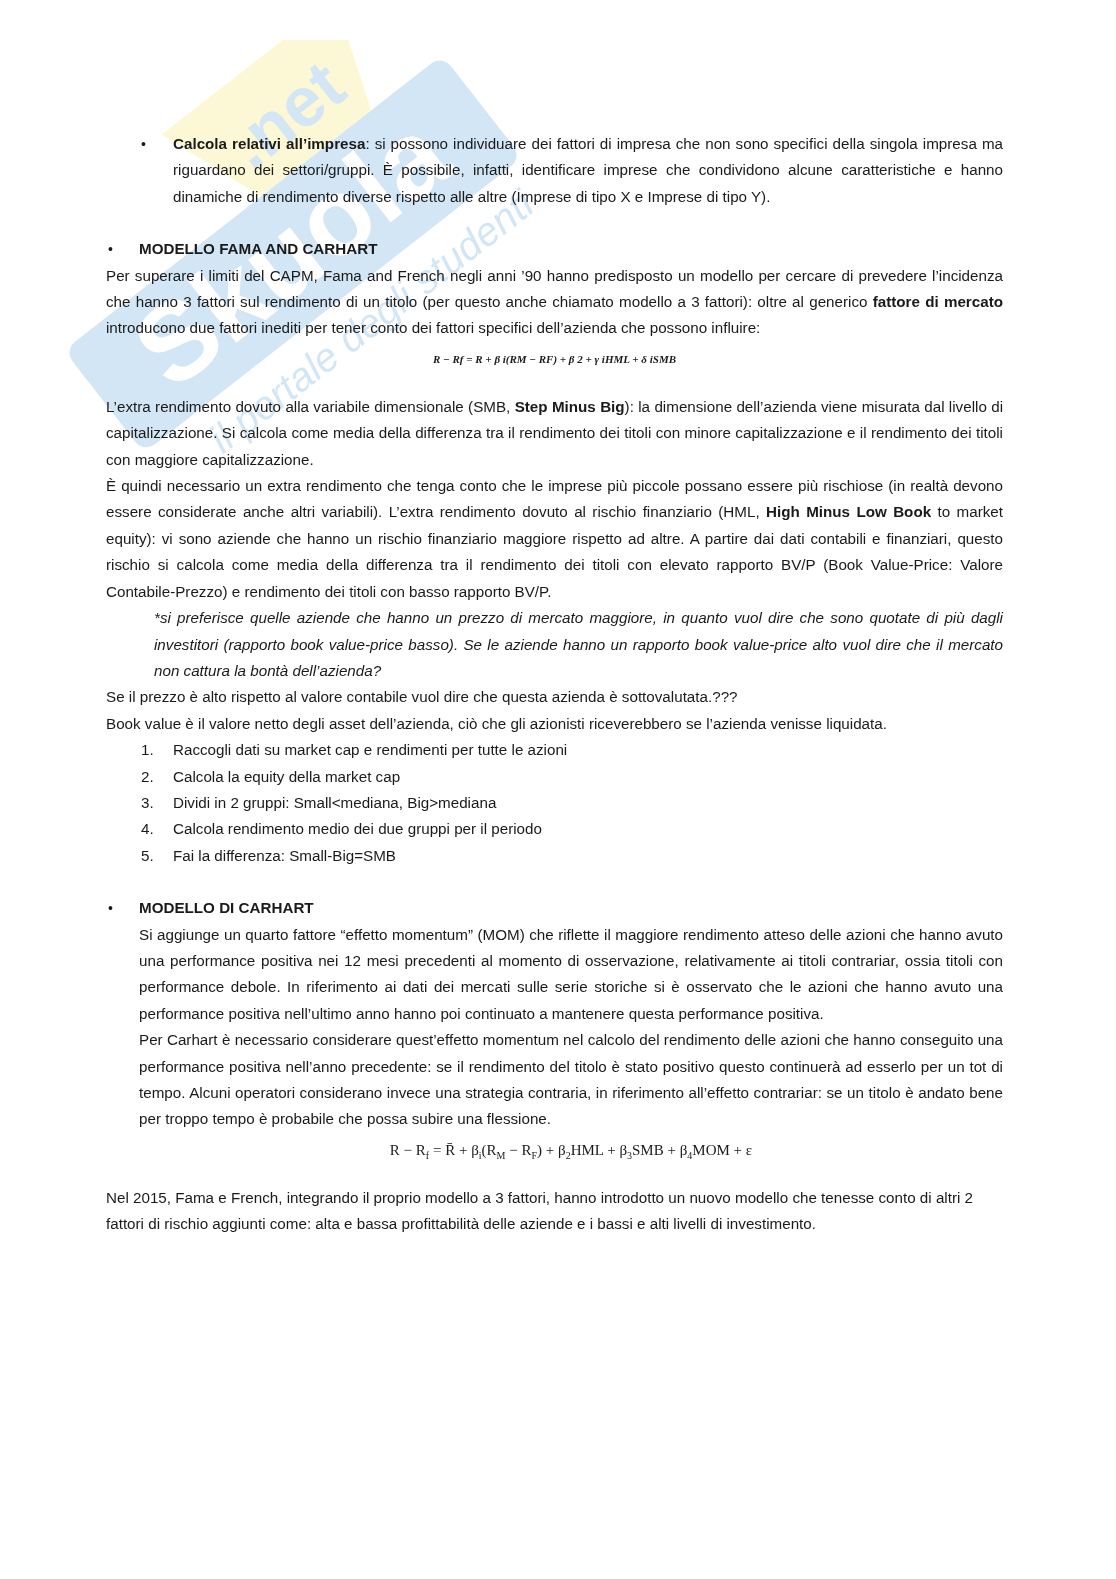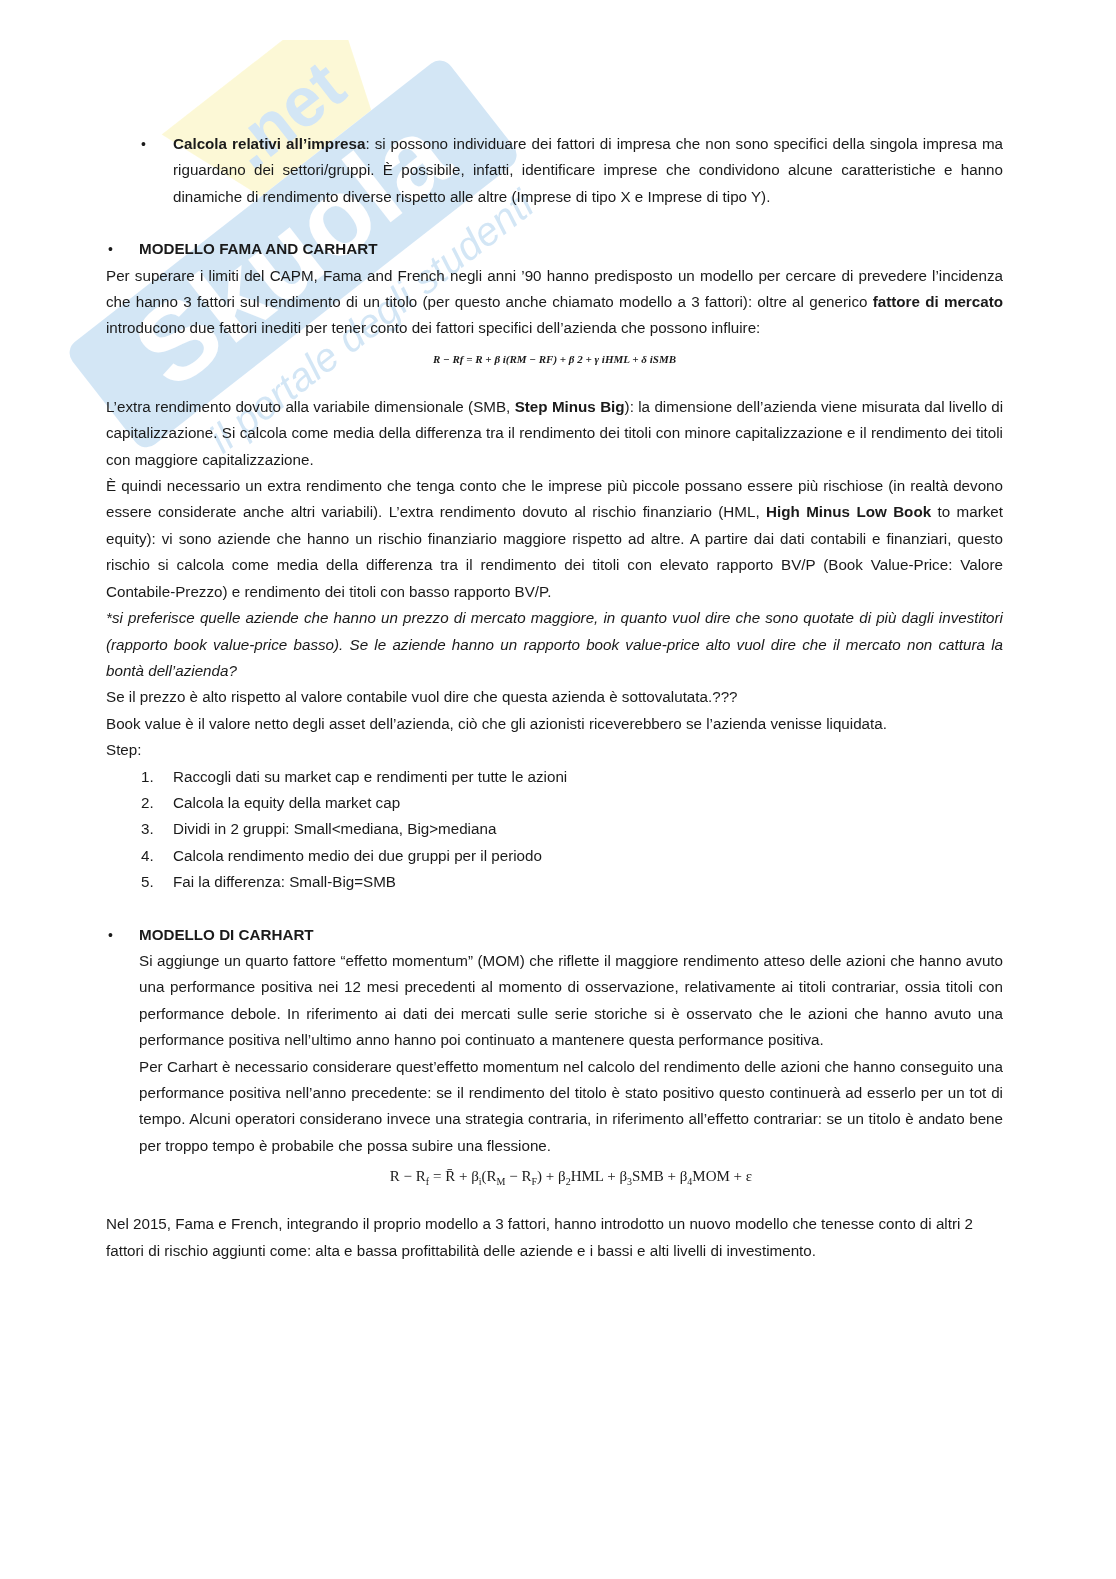--- a/index.html
+++ b/index.html
@@ -30,21 +30,21 @@
     .gap { height: 26px; }
     .formula {
       text-align: center; font-family: "Liberation Serif", serif;
       font-style: italic; font-weight: bold; font-size: 11px;
       height: 30px; line-height: 30px; margin-top: 2px;
     }
     .formula2 {
       text-align: center; font-family: "Liberation Serif", serif;
       font-size: 15px; height: 34px; line-height: 34px;
     }
-    .italic { font-style: italic; }
+    .italic { font-style: italic; margin-left: 48px; }
     ol.steps { margin: 0; padding: 0; list-style: none; }
     ol.steps li { position: relative; padding-left: 67px; }
     ol.steps li .num { position: absolute; left: 35px; top: 0; }
     sub { font-size: 10px; line-height: 0; }
     b { font-weight: bold; }
   </style>
 </head>
 <body>
 
 <div class="page">
@@ -81,21 +81,20 @@
     <div style="height:20px"></div>
 
     <p class="j"><span>L’extra rendimento dovuto alla variabile dimensionale (SMB, </span><b>Step Minus Big</b><span>): la dimensione dell’azienda viene misurata dal livello di capitalizzazione. Si calcola come media della differenza tra il rendimento dei titoli con minore capitalizzazione e il rendimento dei titoli con maggiore capitalizzazione.</span></p>
 
     <p class="j"><span>È quindi necessario un extra rendimento che tenga conto che le imprese più piccole possano essere più rischiose (in realtà devono essere considerate anche altri variabili). L’extra rendimento dovuto al rischio finanziario (HML, </span><b>High Minus Low Book</b><span> to market equity): vi sono aziende che hanno un rischio finanziario maggiore rispetto ad altre. A partire dai dati contabili e finanziari, questo rischio si calcola come media della differenza tra il rendimento dei titoli con elevato rapporto BV/P (Book Value-Price: Valore Contabile-Prezzo) e rendimento dei titoli con basso rapporto BV/P.</span></p>
 
     <p class="j italic">*si preferisce quelle aziende che hanno un prezzo di mercato maggiore, in quanto vuol dire che sono quotate di più dagli investitori (rapporto book value-price basso). Se le aziende hanno un rapporto book value-price alto vuol dire che il mercato non cattura la bontà dell’azienda?</p>
 
     <p>Se il prezzo è alto rispetto al valore contabile vuol dire che questa azienda è sottovalutata.???</p>
     <p>Book value è il valore netto degli asset dell’azienda, ciò che gli azionisti riceverebbero se l’azienda venisse liquidata.</p>
-    <p>Step:</p>
 
     <ol class="steps">
       <li><span class="num">1.</span><span>Raccogli dati su market cap e rendimenti per tutte le azioni</span></li>
       <li><span class="num">2.</span><span>Calcola la equity della market cap</span></li>
       <li><span class="num">3.</span><span>Dividi in 2 gruppi: Small&lt;mediana, Big&gt;mediana</span></li>
       <li><span class="num">4.</span><span>Calcola rendimento medio dei due gruppi per il periodo</span></li>
       <li><span class="num">5.</span><span>Fai la differenza: Small-Big=SMB</span></li>
     </ol>
 
     <div class="gap"></div>

